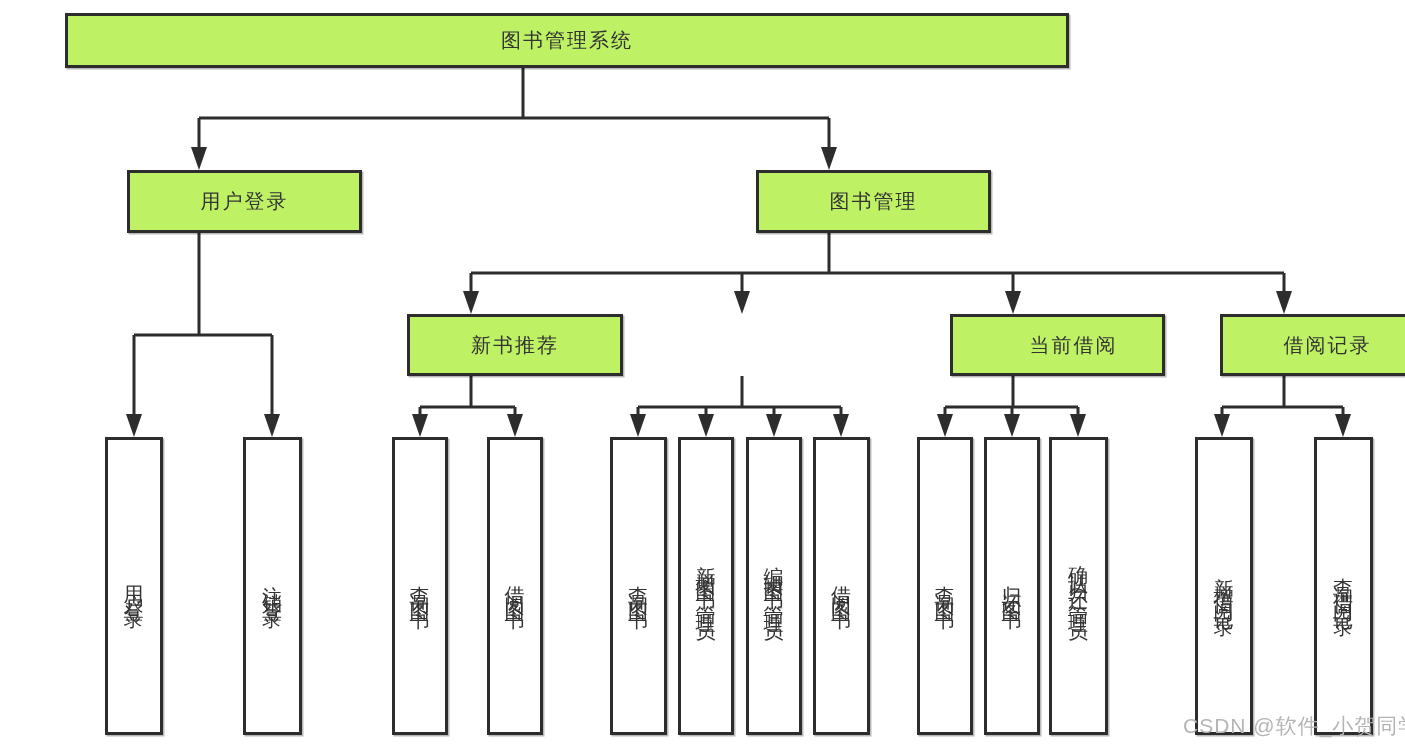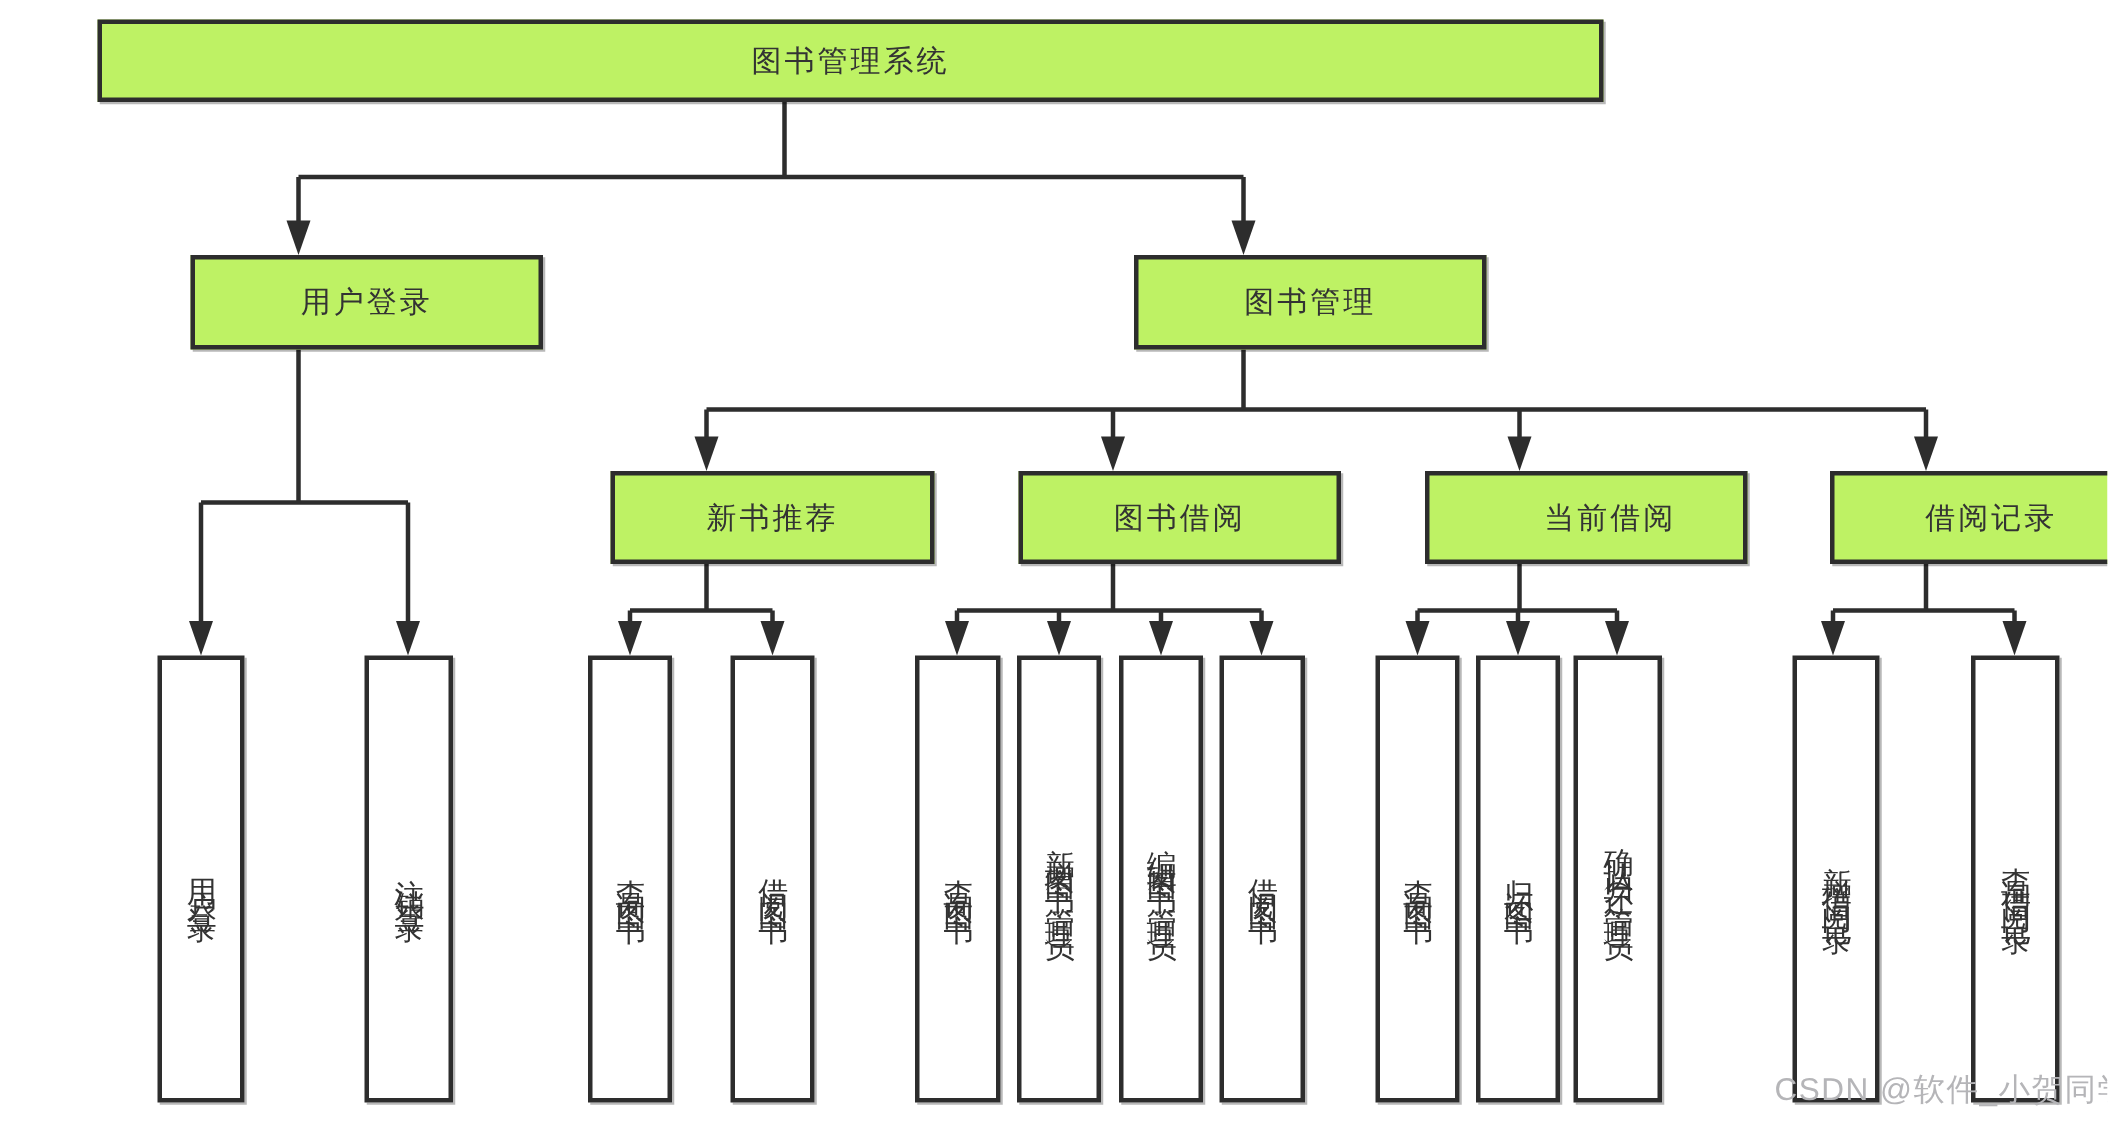--- a/index.html
+++ b/index.html
@@ -73,21 +73,20 @@
       <polygon points="1335,414 1351,414 1343,437"></polygon>
     </g>
   </svg>
 
   <div class="hnode" style="left:21px;top:13px;width:1004px;height:55px;">图书管理系统</div>
 
   <div class="hnode" style="left:83px;top:170px;width:235px;height:63px;">用户登录</div>
   <div class="hnode" style="left:712px;top:170px;width:235px;height:63px;">图书管理</div>
 
   <div class="hnode" style="left:363px;top:314px;width:216px;height:62px;font-family:Liberation Mono, monospace;">新书推荐</div>
-  <div class="hnode" style="left:635px;top:314px;width:215px;height:62px;">图书借阅</div>
   <div class="hnode" style="left:906px;top:314px;width:215px;height:62px;padding-left:32px;">当前借阅</div>
   <div class="hnode" style="left:1176px;top:314px;width:215px;height:62px;">借阅记录</div>
 
   <div class="vnode" style="left:105px;top:437px;width:58px;height:298px;">
     <span class="vtext">用户登录</span>
   </div>
   <div class="vnode" style="left:243px;top:437px;width:59px;height:298px;">
     <span class="vtext">注销登录</span>
   </div>
 

